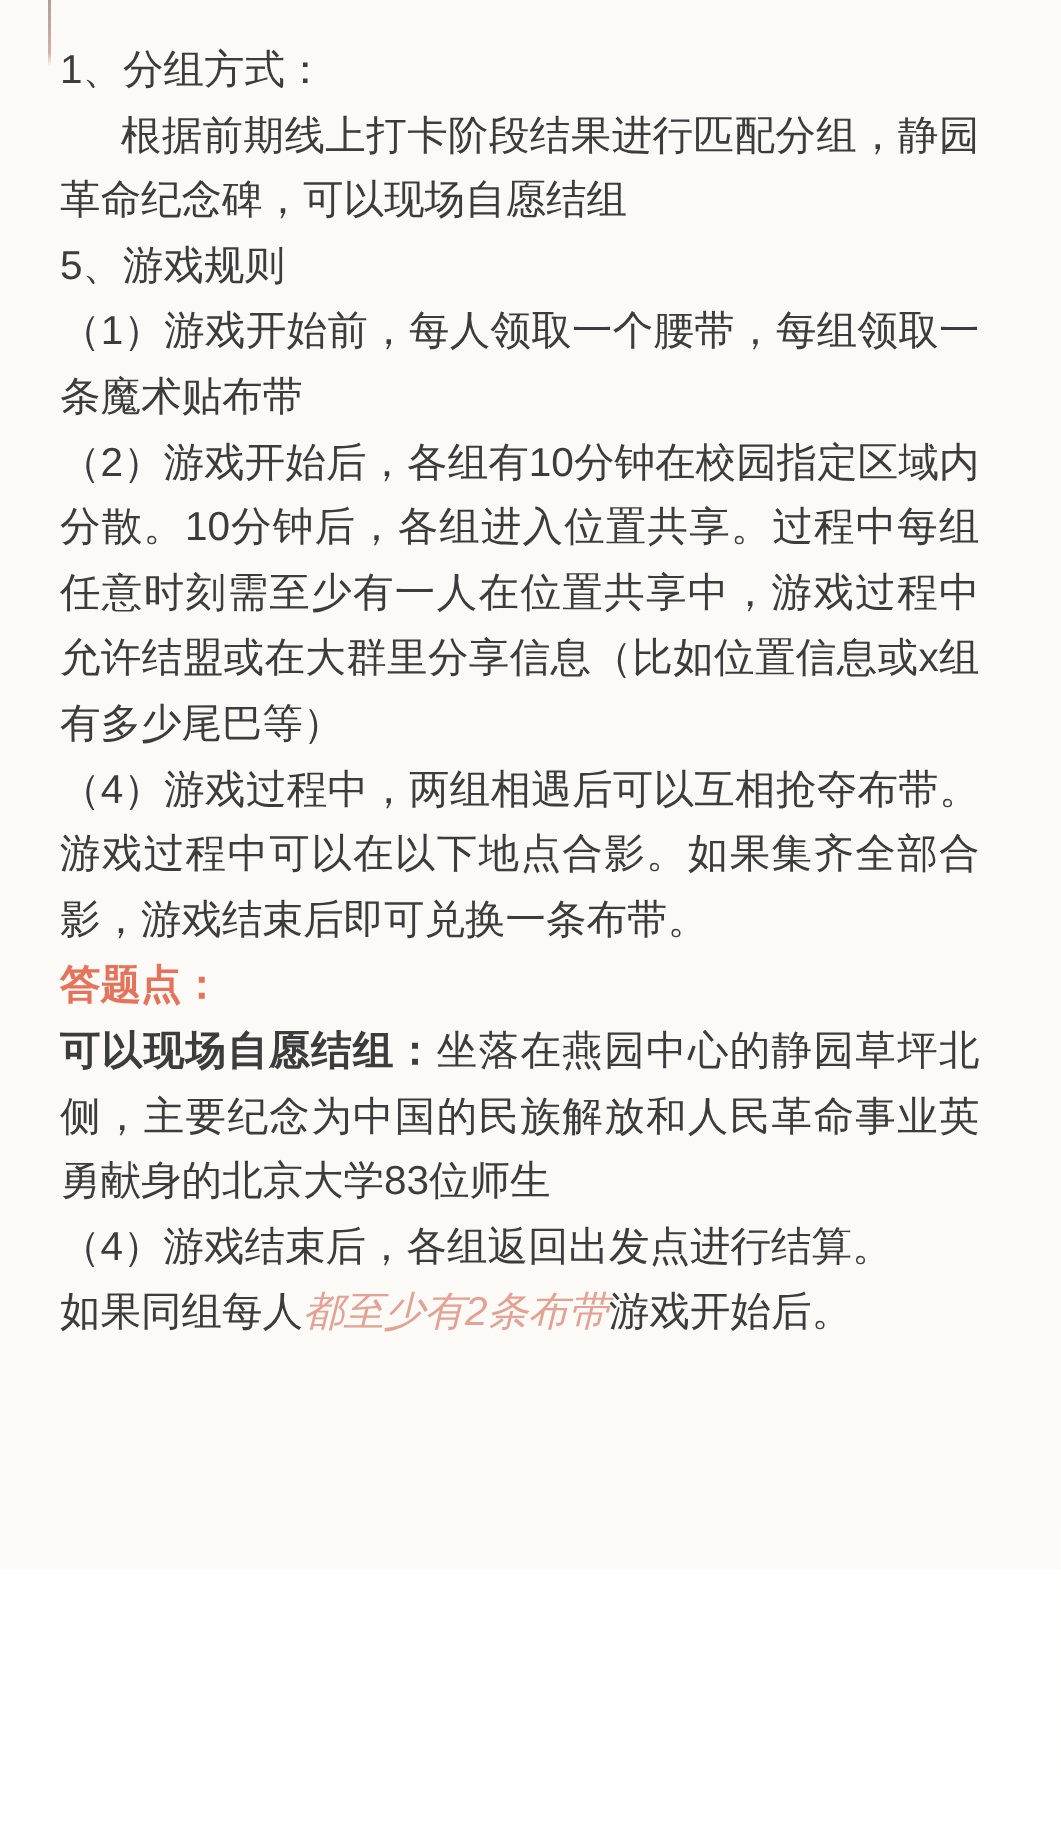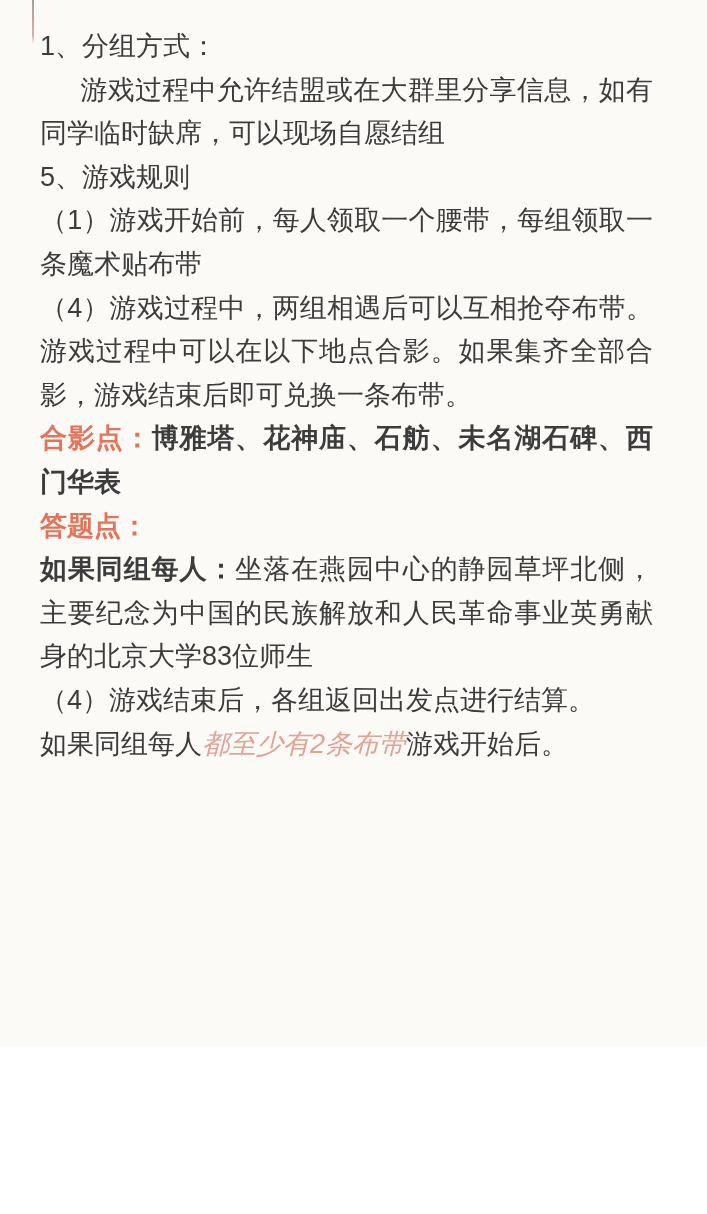--- a/index.html
+++ b/index.html
@@ -41,34 +41,34 @@
   }
 </style>
 </head>
 <body>
 
 <div class="page">
   <div class="accent-line"></div>
 
   <p class="bold">1、分组方式：</p>
 
-  <p class="indent">游戏过程中允许结盟或在大群里分享信息，如有同学临时缺席，可以现场自愿结组</p>
+  <p class="indent">根据前期线上打卡阶段结果进行匹配分组，静园革命纪念碑，可以现场自愿结组</p>
 
   <p class="bold">5、游戏规则</p>
 
   <p>（1）游戏开始前，每人领取一个腰带，每组领取一条魔术贴布带</p>
 
+  <p>（2）游戏开始后，各组有10分钟在校园指定区域内分散。10分钟后，各组进入位置共享。过程中每组任意时刻需至少有一人在位置共享中，游戏过程中允许结盟或在大群里分享信息（比如位置信息或x组有多少尾巴等）</p>
 
   <p>（4）游戏过程中，两组相遇后可以互相抢夺布带。游戏过程中可以在以下地点合影。如果集齐全部合影，游戏结束后即可兑换一条布带。</p>
 
-  <p><span class="red bold">合影点：</span><span class="bold">博雅塔、花神庙、石舫、未名湖石碑、西门华表</span></p>
 
 
   <p><span class="red bold">答题点：</span></p>
 
-  <p><span class="bold">如果同组每人：</span><span>坐落在燕园中心的静园草坪北侧，主要纪念为中国的民族解放和人民革命事业英勇献身的北京大学83位师生</span></p>
+  <p><span class="bold">可以现场自愿结组：</span><span>坐落在燕园中心的静园草坪北侧，主要纪念为中国的民族解放和人民革命事业英勇献身的北京大学83位师生</span></p>
 
 
   <p>（4）游戏结束后，各组返回出发点进行结算。</p>
 
   <p><span>如果同组每人</span><span class="coral">都至少有2条布带</span><span>游戏开始后。</span></p>
 
 </div>
 
 </body></html>

